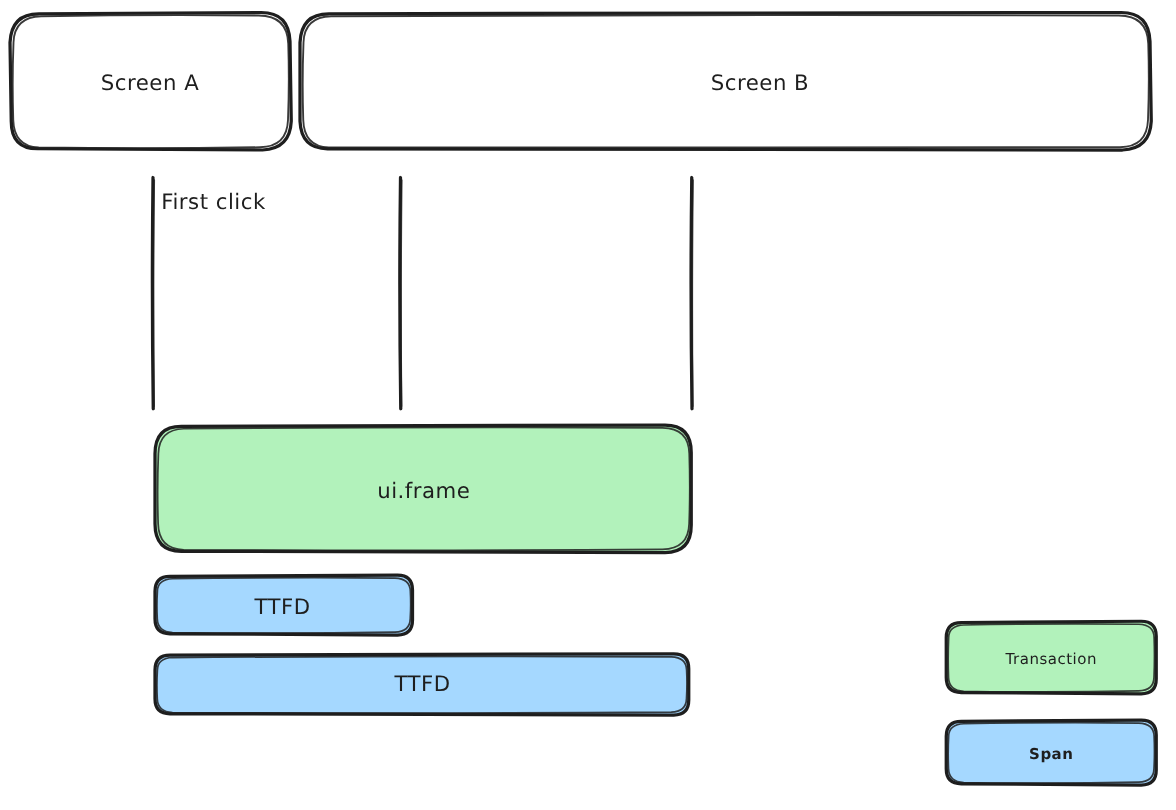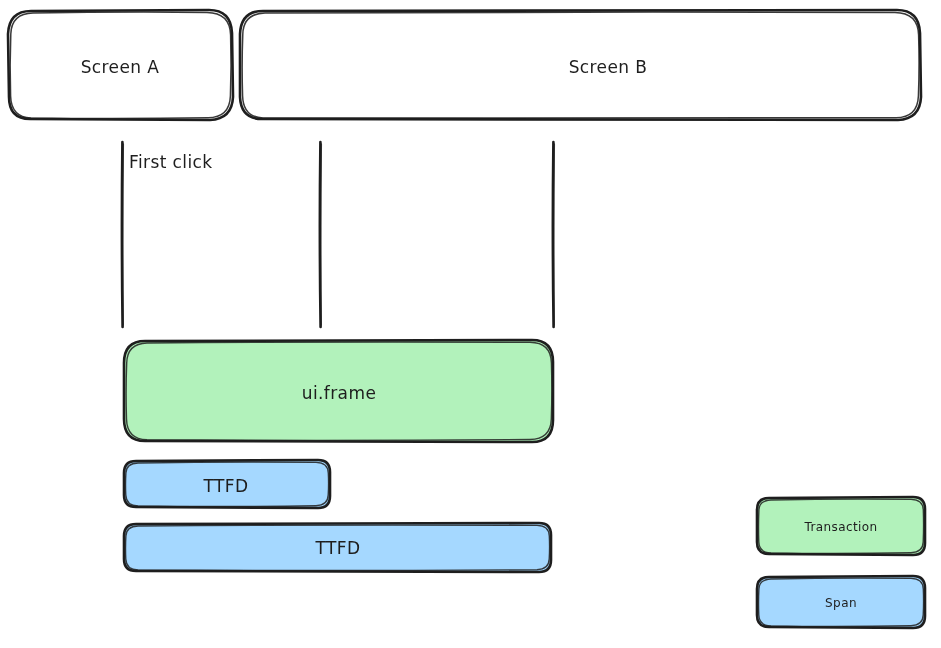--- a/index.html
+++ b/index.html
@@ -119,21 +119,21 @@
 
 
   <div class="lbl bar-label" style="left:339px; top:393px;">ui.frame</div>
 
   <div class="lbl bar-label" style="left:226px; top:486px;">TTFD</div>
 
   <div class="lbl bar-label" style="left:338px; top:548px;">TTFD</div>
 
   <div class="lbl legend-label" style="left:841px; top:527px;">Transaction</div>
 
-  <div class="lbl legend-label" style="left:841px; top:603px;">Span</div>
+  <div class="lbl legend-label" style="left:841px; top:603px;font-weight:bold;">Span</div>
 
   <div class="hit" style="left:8px; top:10px; width:224px; height:110px;"></div>
   <div class="hit" style="left:240px; top:10px; width:680px; height:110px;"></div>
   <div class="hit" style="left:124px; top:340px; width:429px; height:102px;"></div>
   <div class="hit" style="left:124px; top:460px; width:206px; height:48px;"></div>
   <div class="hit" style="left:124px; top:523px; width:427px; height:49px;"></div>
   <div class="hit" style="left:757px; top:497px; width:168px; height:58px;"></div>
   <div class="hit" style="left:757px; top:576px; width:168px; height:52px;"></div>
 
 </div>

